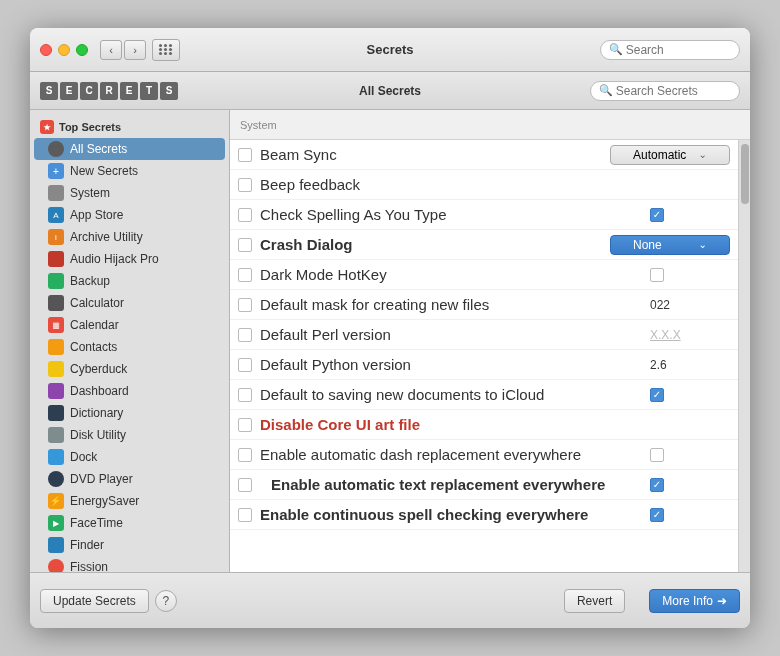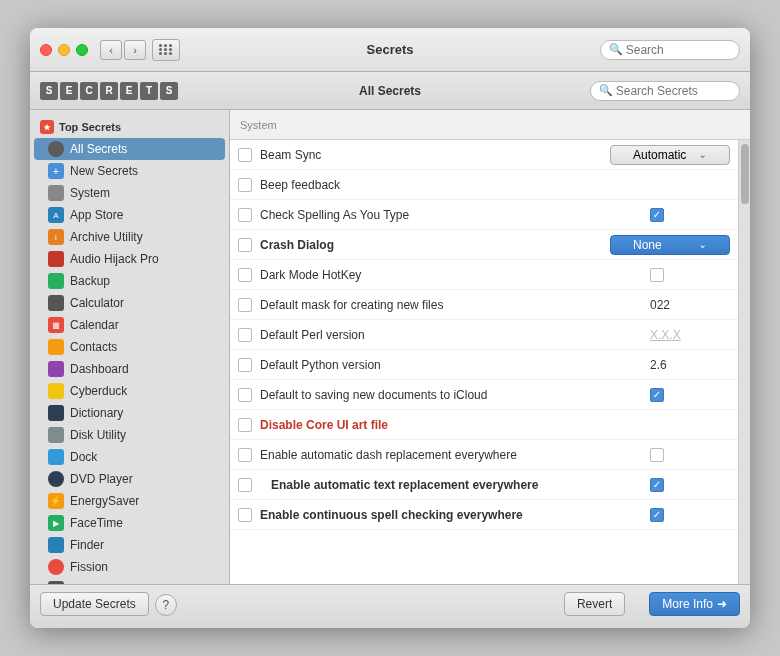--- a/index.html
+++ b/index.html
@@ -246,21 +246,21 @@
       border-radius: 2px;
       margin-right: 8px;
       background: white;
       display: flex;
       align-items: center;
       justify-content: center;
       flex-shrink: 0;
     }
     .row-name {
       flex: 1;
-      font-size: 12px;
+      font-size: 15px;
       color: #333;
     }
     .row-name.red-text { color: #c0392b; font-weight: 700; }
     .row-value {
       font-size: 12px;
       color: #333;
       min-width: 80px;
     }
     .row-value.placeholder { color: #bbb; text-decoration: underline; }
     .dropdown-value {
@@ -292,25 +292,25 @@
       width: 8px;
       height: 60px;
       background: #b0b0b0;
       border-radius: 4px;
       position: absolute;
       top: 4px;
       left: 2px;
     }
     
     .footer {
-      height: 44px;
+      height: 56px;
       background: linear-gradient(to bottom, #e8e8e8, #d8d8d8);
       border-top: 1px solid #b5b5b5;
       display: flex;
-      align-items: flex-end;
+      align-items: center;
       padding: 12px 10px;
     }
     .footer-btn {
       padding: 4px 12px;
       background: linear-gradient(to bottom, #f5f5f5, #e0e0e0);
       border: 1px solid #aaa;
       border-radius: 4px;
       font-size: 12px;
       cursor: pointer;
       color: #333;
@@ -452,26 +452,26 @@
       </div>
       <div class="sidebar-item">
         <div class="item-icon" style="background:#e74c3c;border-radius:3px;font-size:8px;color:white;display:flex;align-items:center;justify-content:center;">▦</div>
         <span>Calendar</span>
       </div>
       <div class="sidebar-item">
         <div class="item-icon" style="background:#f39c12;border-radius:3px;"></div>
         <span>Contacts</span>
       </div>
       <div class="sidebar-item">
+        <div class="item-icon" style="background:#f1c40f;border-radius:3px;"></div>
+        <span>Cyberduck</span>
+      </div>
+      <div class="sidebar-item">
         <div class="item-icon" style="background:#8e44ad;border-radius:3px;"></div>
         <span>Dashboard</span>
-      </div>
-      <div class="sidebar-item">
-        <div class="item-icon" style="background:#f1c40f;border-radius:3px;"></div>
-        <span>Cyberduck</span>
       </div>
       <div class="sidebar-item">
         <div class="item-icon" style="background:#2c3e50;border-radius:3px;"></div>
         <span>Dictionary</span>
       </div>
       <div class="sidebar-item">
         <div class="item-icon" style="background:#7f8c8d;border-radius:3px;"></div>
         <span>Disk Utility</span>
       </div>
       <div class="sidebar-item">

